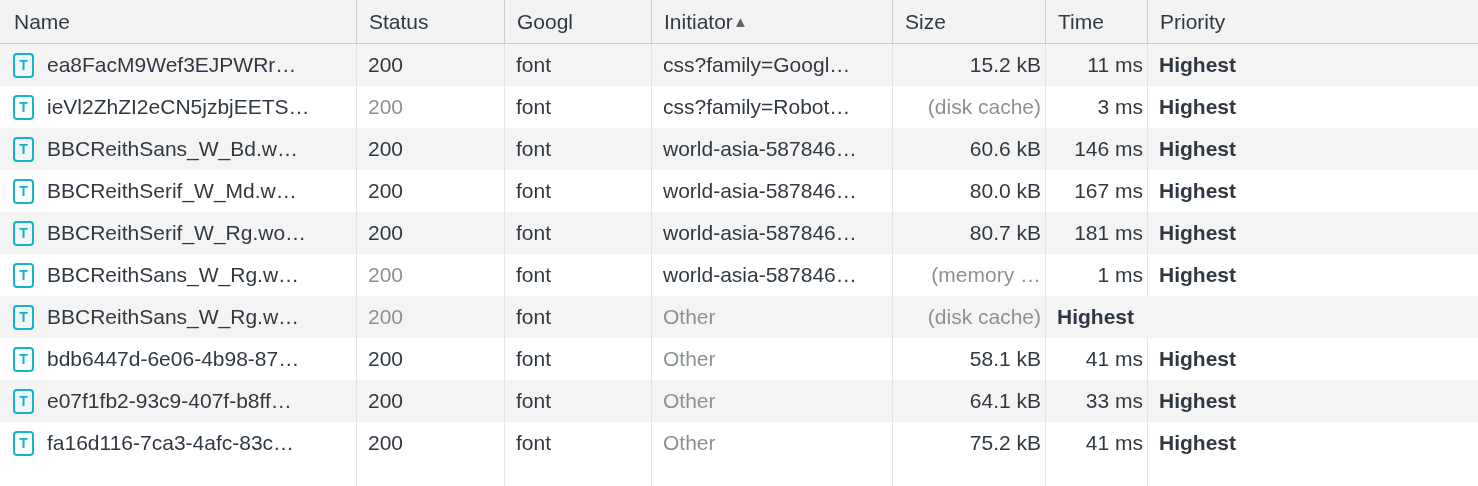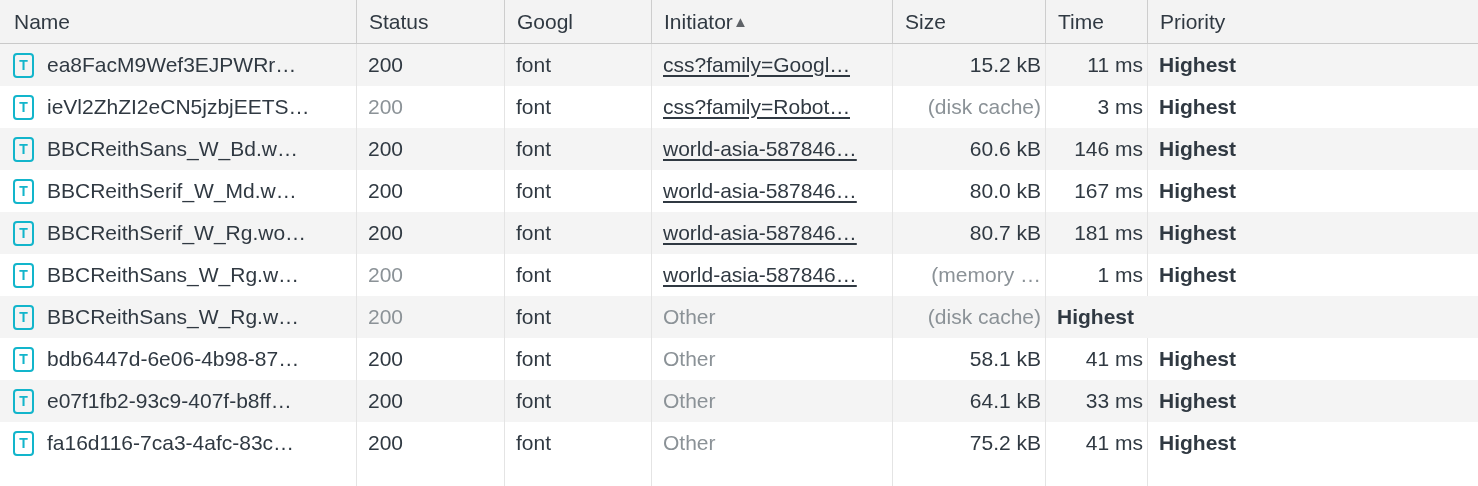--- a/index.html
+++ b/index.html
@@ -25,21 +25,21 @@
   .sort-arrow{font-size:15px;color:#5f6368;line-height:1;}
   .tbody{flex:1;display:flex;flex-direction:column;overflow:hidden;}
   .row{height:42px;flex:0 0 42px;}
   .row:nth-child(odd){background:var(--stripe);}
   .cell{height:100%;display:flex;align-items:center;padding-left:11px;white-space:nowrap;overflow:hidden;border-right:1px solid var(--body-divider);}
   .cell.last{border-right:none;font-weight:bold;}
   .cell.num{justify-content:flex-end;padding-right:4px;padding-left:4px;}
   .name-cell{padding-left:13px;gap:13px;}
   .file-icon{flex:0 0 auto;width:21px;height:25px;border:2px solid var(--accent);border-radius:4px;display:flex;align-items:center;justify-content:center;color:var(--accent);font-size:14px;font-weight:bold;line-height:1;}
   .muted{color:var(--muted);}
-  .link{text-decoration:underline;text-underline-offset:3px;}
+  .link{text-underline-offset:3px;}
   .filler-row{flex:1;}
   .filler-row .cell{border-right:1px solid var(--body-divider);}
   .filler-row .cell.last{border-right:none;}
   .ellip{overflow:hidden;text-overflow:clip;}
 </style>
 </head>
 <body>
 
 <div class="network-table">
 

